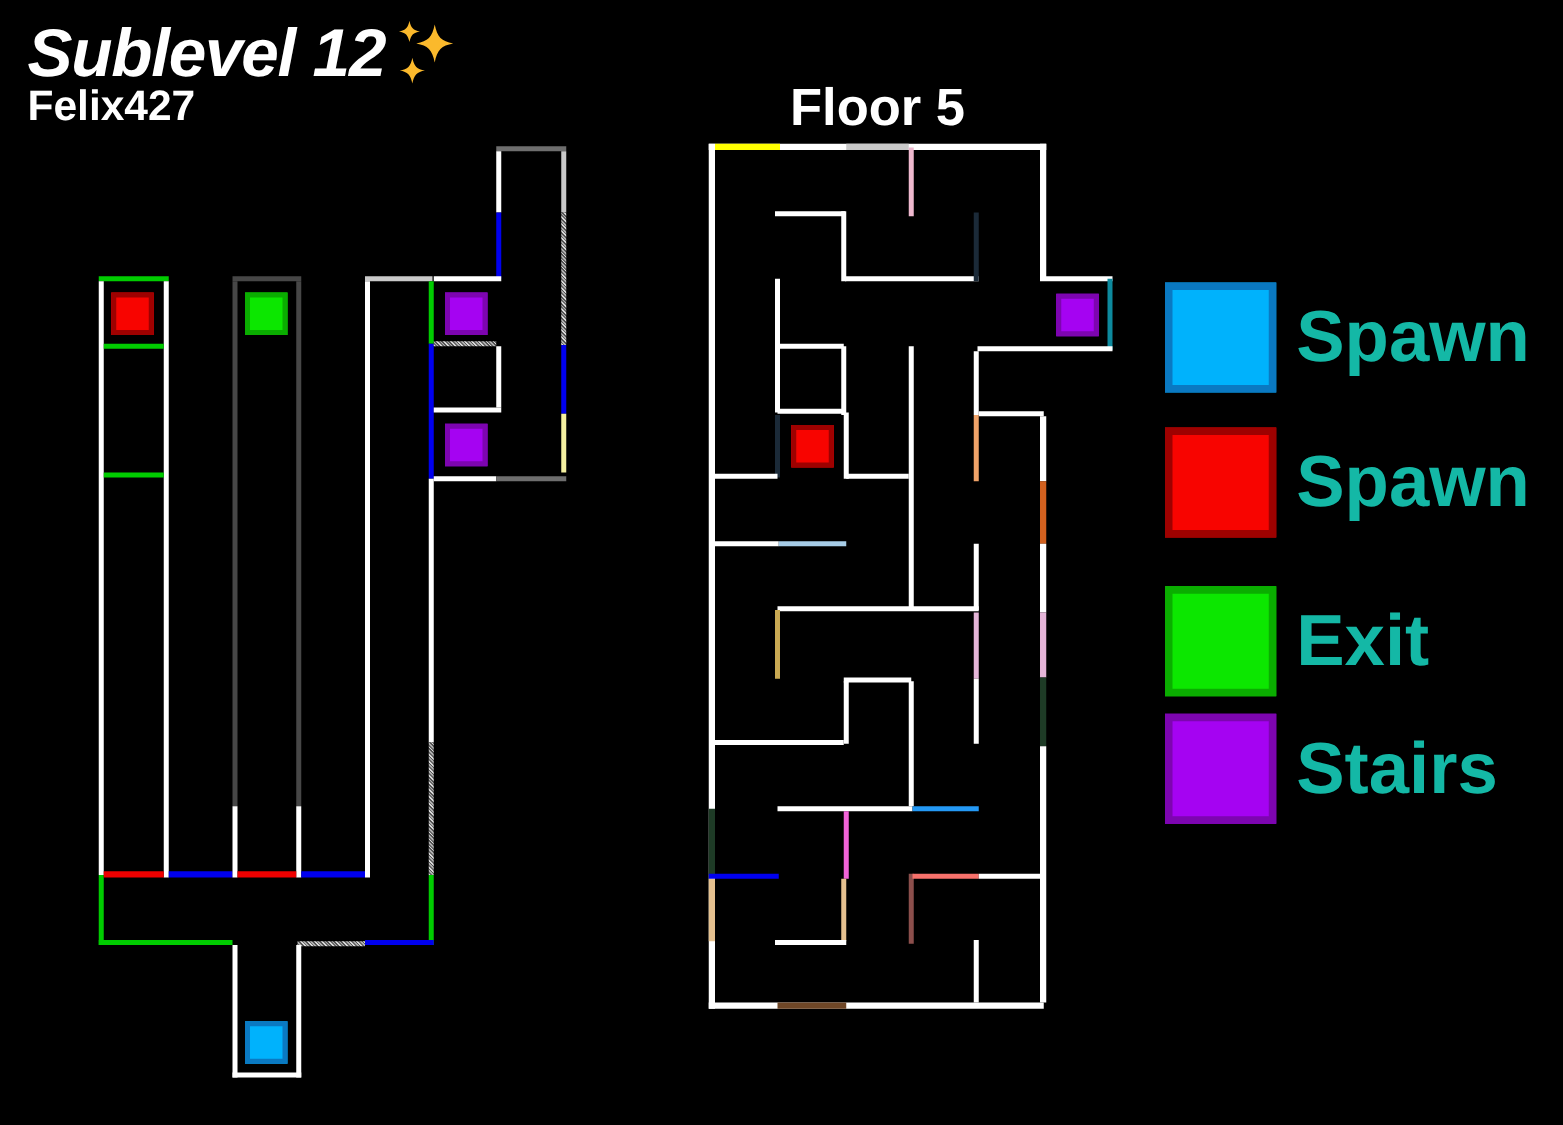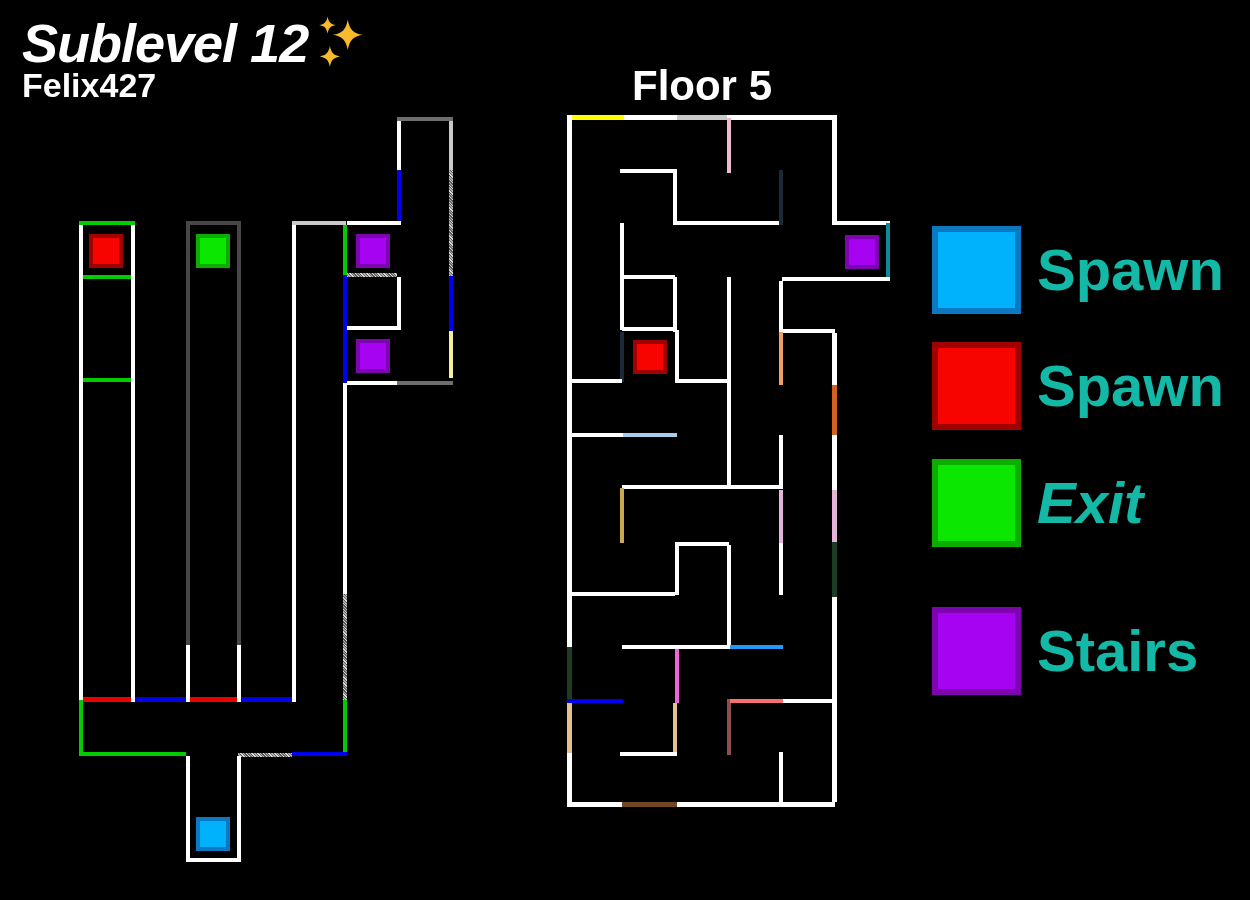--- a/index.html
+++ b/index.html
@@ -147,21 +147,21 @@
 
 <div id="legend">
     <div class="legend-item" style="top: 226px;">
       <div class="legend-swatch" style="background: rgb(0, 178, 252); border: 6px solid rgb(10, 121, 194);"></div>
       <div class="legend-label">Spawn</div>
     </div>
     <div class="legend-item" style="top: 342px;">
       <div class="legend-swatch" style="background: rgb(248, 4, 0); border: 6px solid rgb(158, 1, 0);"></div>
       <div class="legend-label">Spawn</div>
     </div>
-    <div class="legend-item" style="top: 459px; font-style: italic;">
+    <div class="legend-item" style="top: 469px;">
       <div class="legend-swatch" style="background: rgb(12, 231, 0); border: 6px solid rgb(10, 173, 0);"></div>
       <div class="legend-label">Exit</div>
     </div>
-    <div class="legend-item" style="top: 607px; text-decoration: underline;">
+    <div class="legend-item" style="top: 571px; text-decoration: underline;">
       <div class="legend-swatch" style="background: rgb(165, 3, 242); border: 6px solid rgb(125, 5, 176);"></div>
       <div class="legend-label">Stairs</div>
     </div>
   </div>
 
 </body></html>

